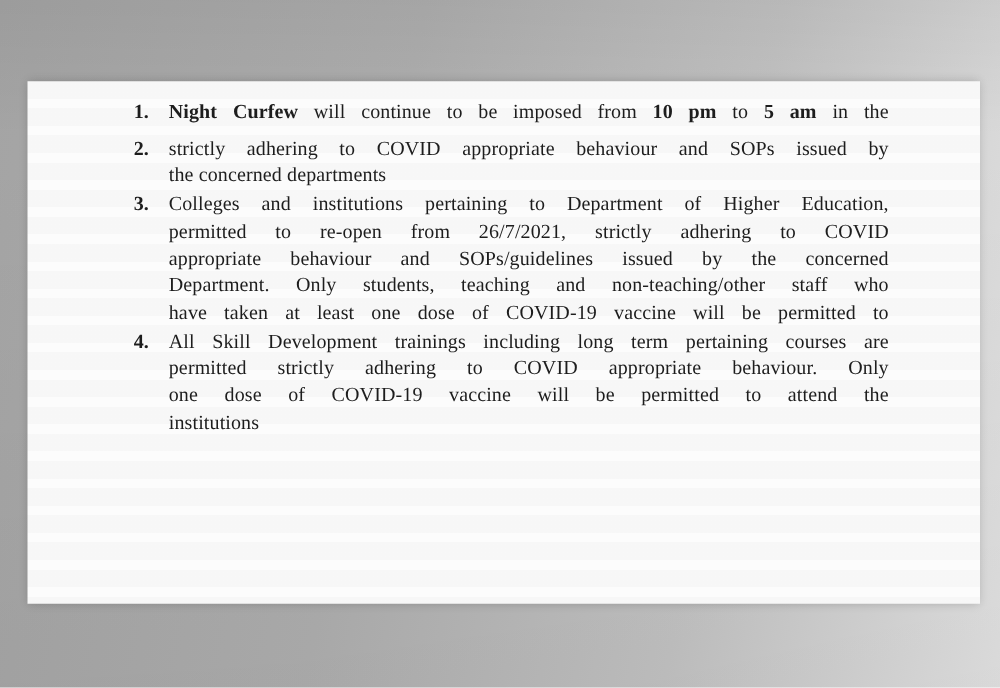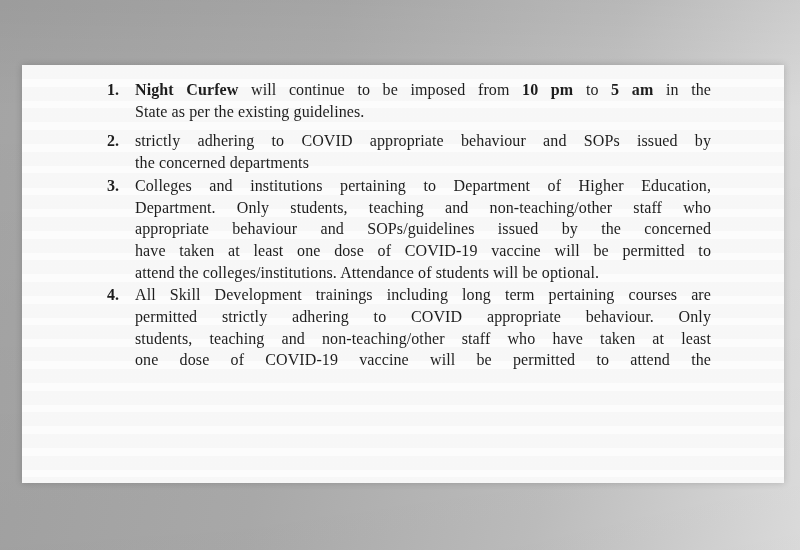--- a/index.html
+++ b/index.html
@@ -37,44 +37,43 @@
 </head>
 <body>
 
 <div class="scene">
   <div class="sheet">
     <div class="content">
         <div class="item first-gap">
           <div class="num">1.</div>
           <div class="body">
             <div class="line"><span class="run bold">Night Curfew</span><span class="run"> will continue to be imposed from </span><span class="run bold">10 pm</span><span class="run"> to </span><span class="run bold">5 am</span><span class="run"> in the</span></div>
-            <div class="line last"><span class="run">State as per the existing guidelines.</span></div>
           </div>
         </div>
         <div class="item">
           <div class="num">2.</div>
           <div class="body">
             <div class="line"><span class="run">strictly adhering to COVID appropriate behaviour and SOPs issued by</span></div>
             <div class="line last"><span class="run">the concerned departments</span></div>
           </div>
         </div>
         <div class="item">
           <div class="num">3.</div>
           <div class="body">
             <div class="line"><span class="run">Colleges and institutions pertaining to Department of Higher Education,</span></div>
+            <div class="line"><span class="run">permitted to re-open from 26/7/2021, strictly adhering to COVID</span></div>
+            <div class="line"><span class="run">appropriate behaviour and SOPs/guidelines issued by the concerned</span></div>
             <div class="line"><span class="run">Department.  Only students, teaching and non-teaching/other staff who</span></div>
-            <div class="line"><span class="run">appropriate behaviour and SOPs/guidelines issued by the concerned</span></div>
             <div class="line"><span class="run">have taken at least one dose of COVID-19 vaccine will be permitted to</span></div>
-            <div class="line last"><span class="run">attend the colleges/institutions.  Attendance of students will be optional.</span></div>
           </div>
         </div>
         <div class="item">
           <div class="num">4.</div>
           <div class="body">
             <div class="line"><span class="run">All Skill Development trainings including long term pertaining courses are</span></div>
             <div class="line"><span class="run">permitted strictly adhering to COVID appropriate behaviour.  Only</span></div>
-            <div class="line"><span class="run">students, teaching and non-teaching/other staff who have taken at least</span></div>
             <div class="line"><span class="run">one dose of COVID-19 vaccine will be permitted to attend the</span></div>
+            <div class="line last"><span class="run">institutions</span></div>
           </div>
         </div>
       </div>
   </div>
 </div>
 
 </body></html>

